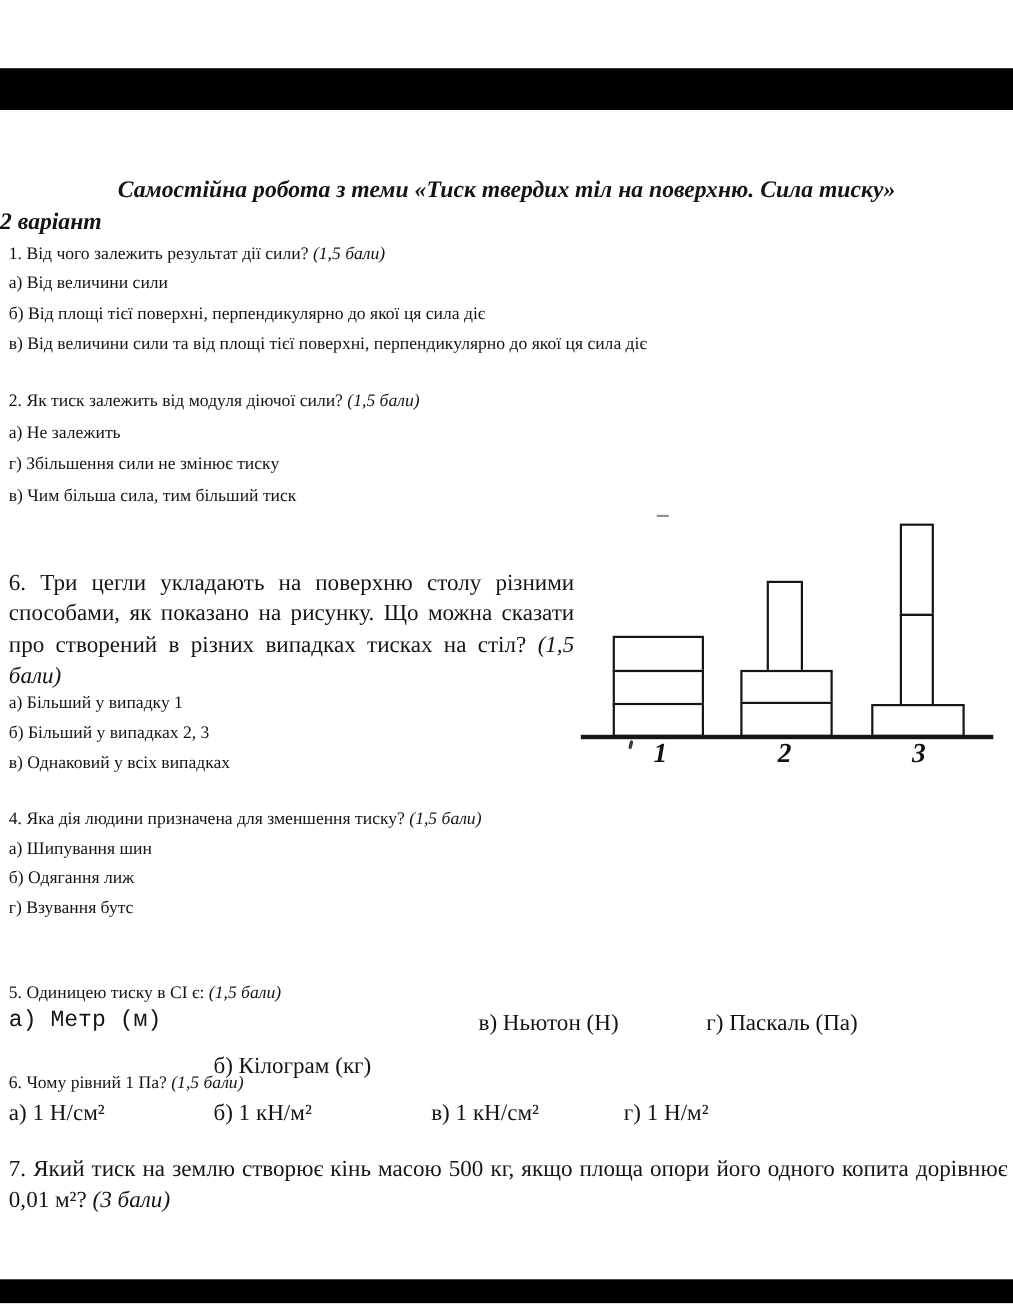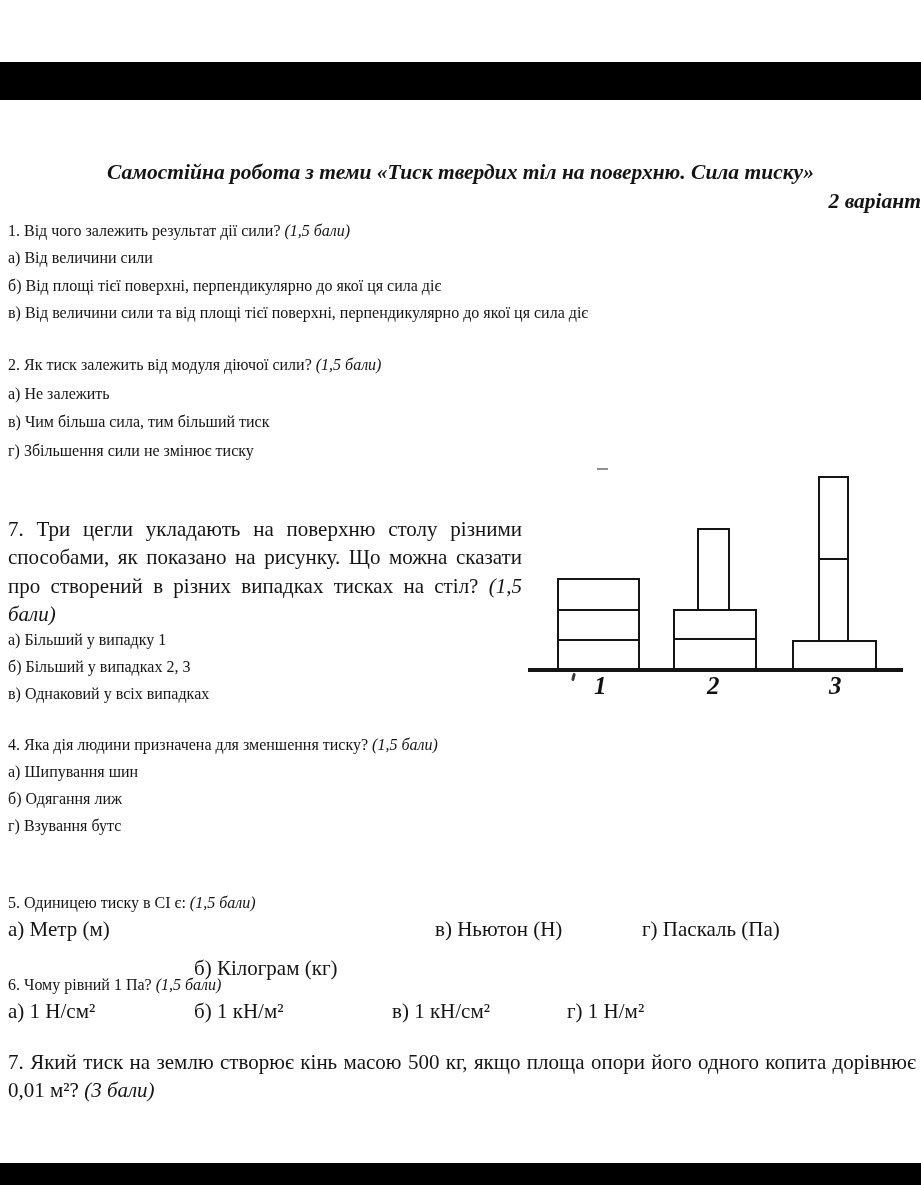--- a/index.html
+++ b/index.html
@@ -8,21 +8,21 @@
     font-family:"Liberation Serif", serif;color:#141414;
   }
   .blackbar{position:absolute;left:0;width:921px;background:#000;}
   .bar-top{top:62px;height:38px;}
   .bar-bottom{top:1163px;height:22px;}
   .title{
     position:absolute;top:160px;left:0;width:921px;text-align:center;
     font-size:21.5px;font-weight:bold;font-style:italic;white-space:nowrap;
   }
   .variant{
-    position:absolute;top:189px;left:0;width:921px;text-align:right;
+    position:absolute;top:189px;left:0;width:921px;text-align:left;
     font-size:21.5px;font-weight:bold;font-style:italic;
   }
   .q{position:absolute;left:8px;font-size:16px;line-height:27.4px;}
   .q div{white-space:nowrap;}
   .pts{font-style:italic;}
   .q2{top:351px;line-height:28.5px;}
   .q1{top:217px;}
   .q3p{position:absolute;left:8px;top:515px;width:514px;font-size:21px;line-height:28.4px;text-align:justify;}
   .q3o{top:626px;line-height:27px;}
   .q4{top:731px;line-height:27px;}
@@ -54,25 +54,25 @@
   <div class="q q1">
     <div><span>1. Від чого залежить результат дії сили?</span> <span class="pts">(1,5 бали)</span></div>
     <div>а) Від величини сили</div>
     <div>б) Від площі тієї поверхні, перпендикулярно до якої ця сила діє</div>
     <div>в) Від величини сили та від площі тієї поверхні, перпендикулярно до якої ця сила діє</div>
   </div>
 
   <div class="q q2">
     <div><span>2. Як тиск залежить від модуля діючої сили?</span> <span class="pts">(1,5 бали)</span></div>
     <div>а) Не залежить</div>
+    <div>г) Збільшення сили не змінює тиску</div>
     <div>в) Чим більша сила, тим більший тиск</div>
-    <div>г) Збільшення сили не змінює тиску</div>
   </div>
 
-  <div class="q3p"><span>7. Три цегли укладають на поверхню столу різними способами, як показано на рисунку. Що можна сказати про створений в різних випадках тисках на стіл?</span> <span class="pts">(1,5 бали)</span></div>
+  <div class="q3p"><span>6. Три цегли укладають на поверхню столу різними способами, як показано на рисунку. Що можна сказати про створений в різних випадках тисках на стіл?</span> <span class="pts">(1,5 бали)</span></div>
   <div class="q q3o">
     <div>а) Більший у випадку 1</div>
     <div>б) Більший у випадках 2, 3</div>
     <div>в) Однаковий у всіх випадках</div>
   </div>
 
   <div class="fig">
 
     <div class="brick" style="left:29px;top:110px;width:83px;height:33px;"></div>
     <div class="brick" style="left:29px;top:140.5px;width:83px;height:33px;"></div>
@@ -97,21 +97,21 @@
     <div><span>4. Яка дія людини призначена для зменшення тиску?</span> <span class="pts">(1,5 бали)</span></div>
     <div>а) Шипування шин</div>
     <div>б) Одягання лиж</div>
     <div>г) Взування бутс</div>
   </div>
 
   <div class="q q5h">
     <div><span>5. Одиницею тиску в СІ є:</span> <span class="pts">(1,5 бали)</span></div>
   </div>
   <div class="optrow row5">
-    <span style="left:8px;">а) Метр (м)</span>
+    <span style="left:8px;font-family:Liberation Mono, monospace;">а) Метр (м)</span>
     <span style="left:194px;margin-top:39px;">б) Кілограм (кг)</span>
     <span style="left:435px;">в) Ньютон (Н)</span>
     <span style="left:642px;">г) Паскаль (Па)</span>
   </div>
 
   <div class="q q6h">
     <div><span>6. Чому рівний 1 Па?</span> <span class="pts">(1,5 бали)</span></div>
   </div>
   <div class="optrow row6">
     <span style="left:8px;">а) 1 Н/см²</span>

